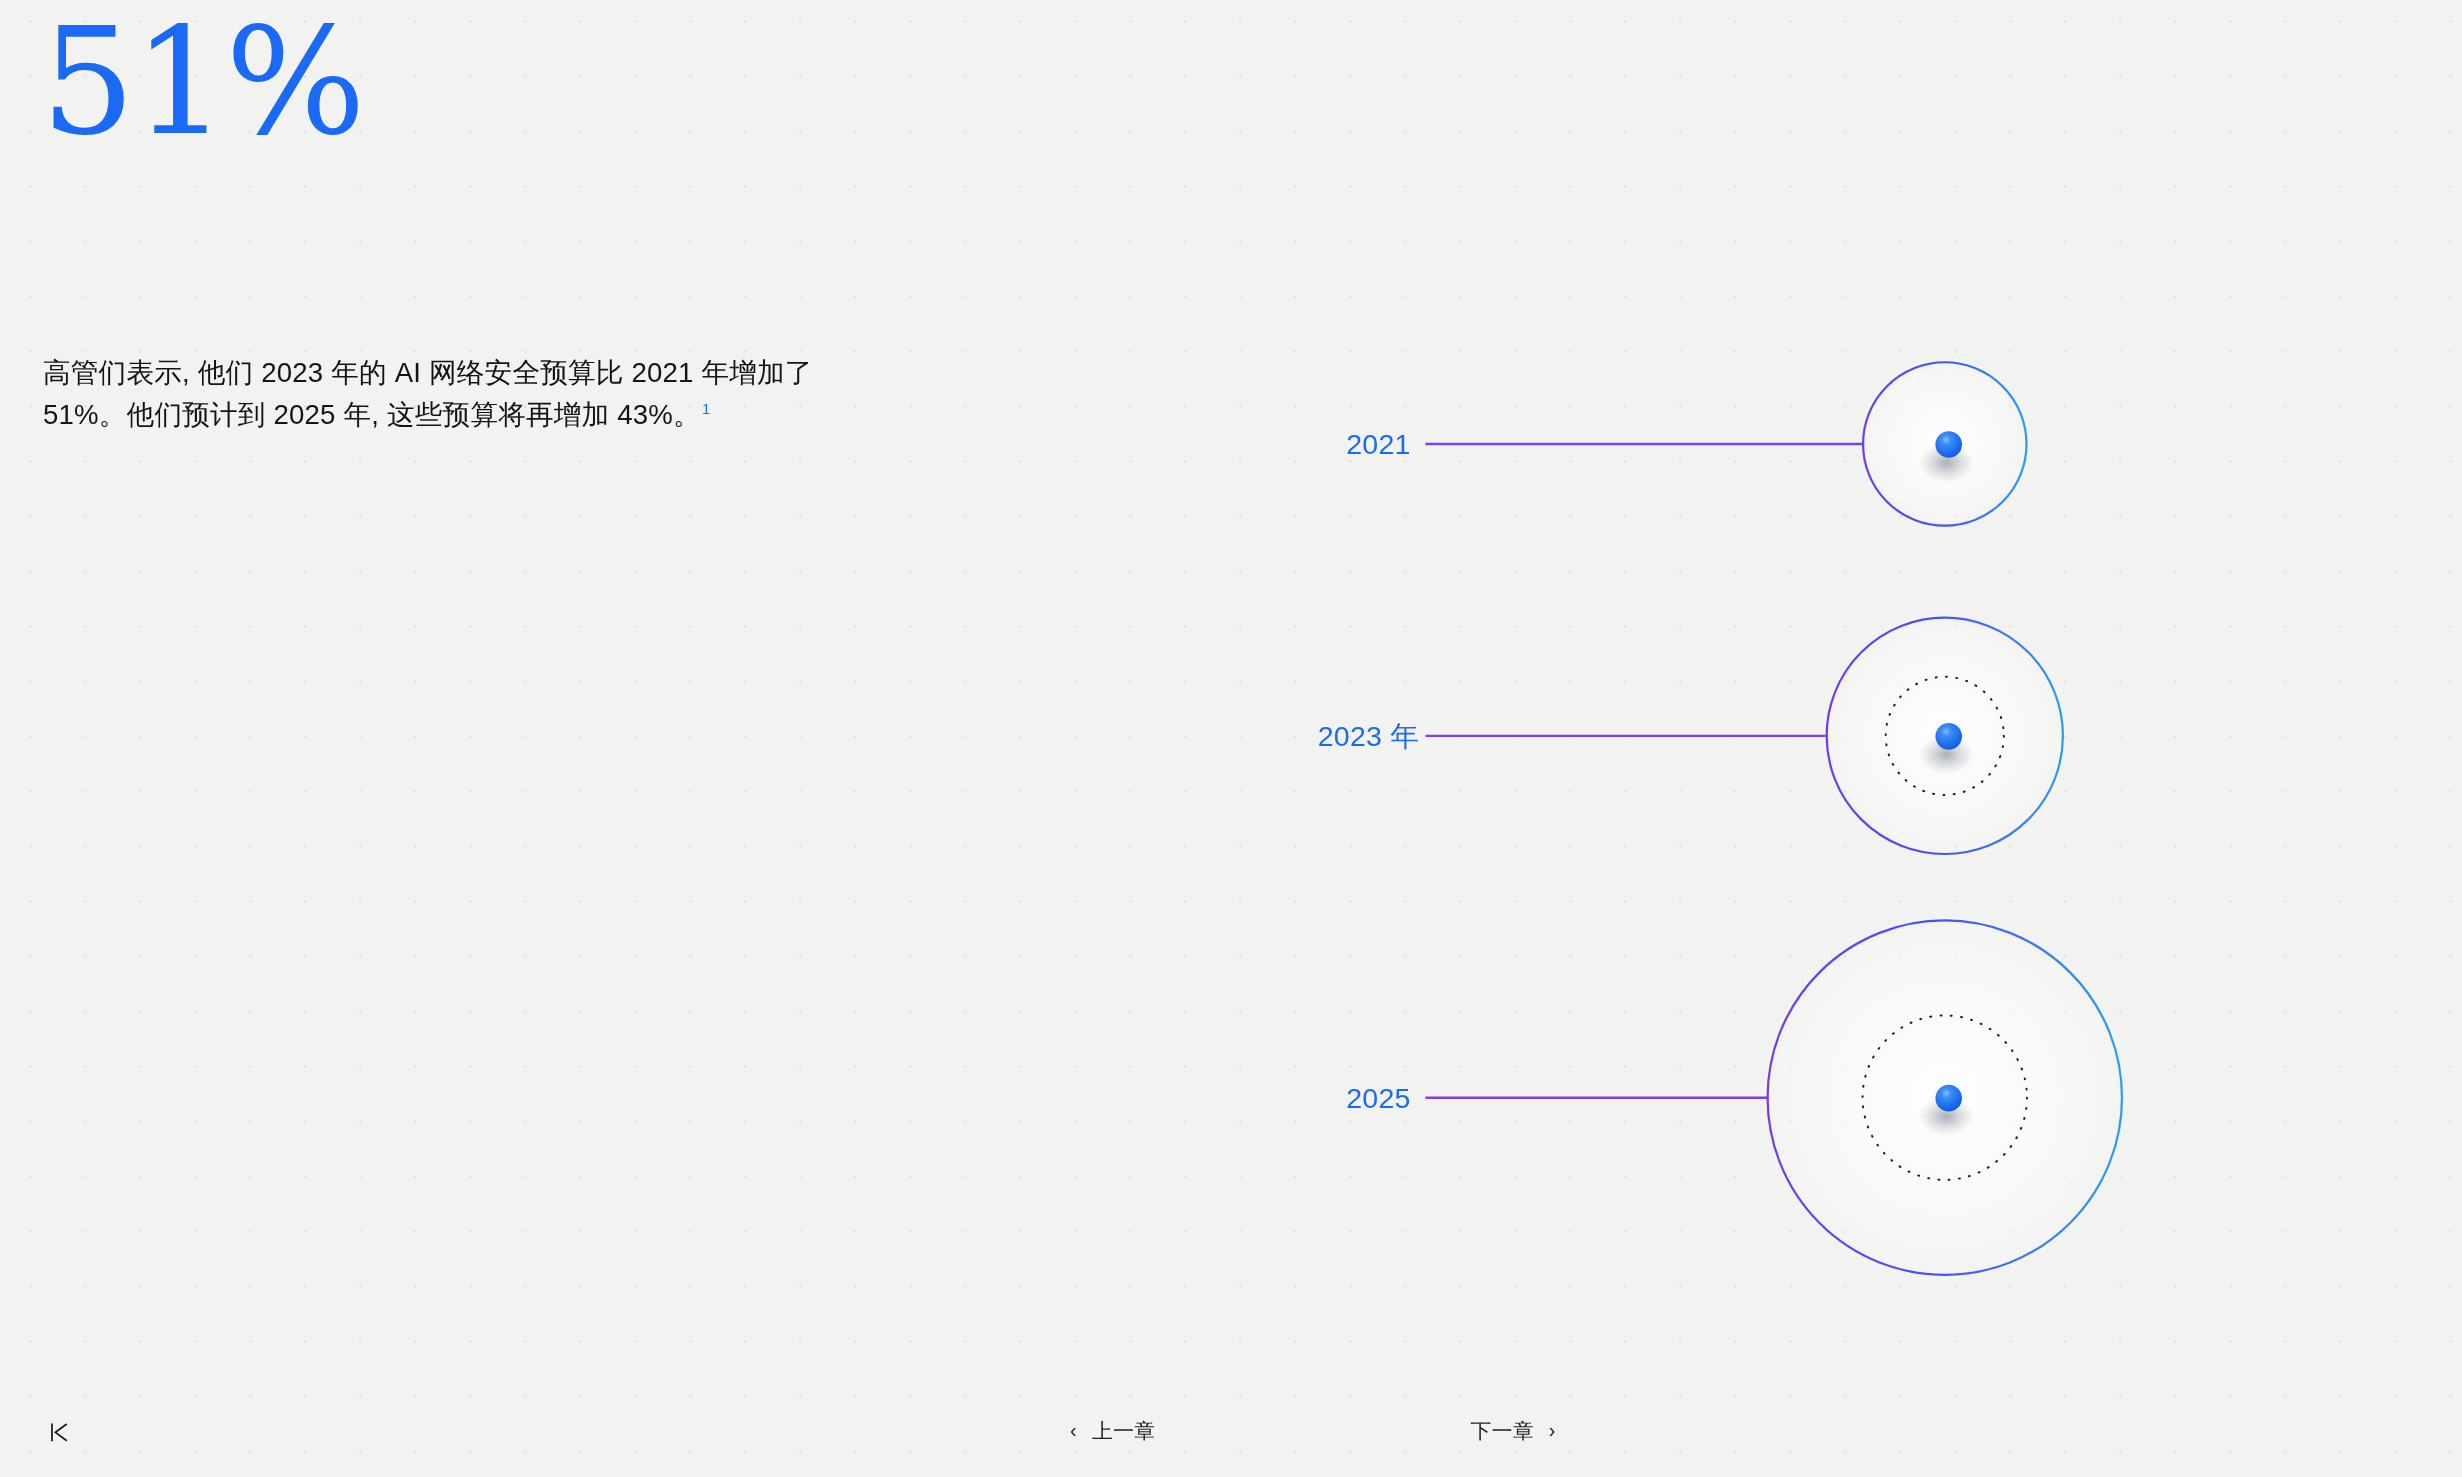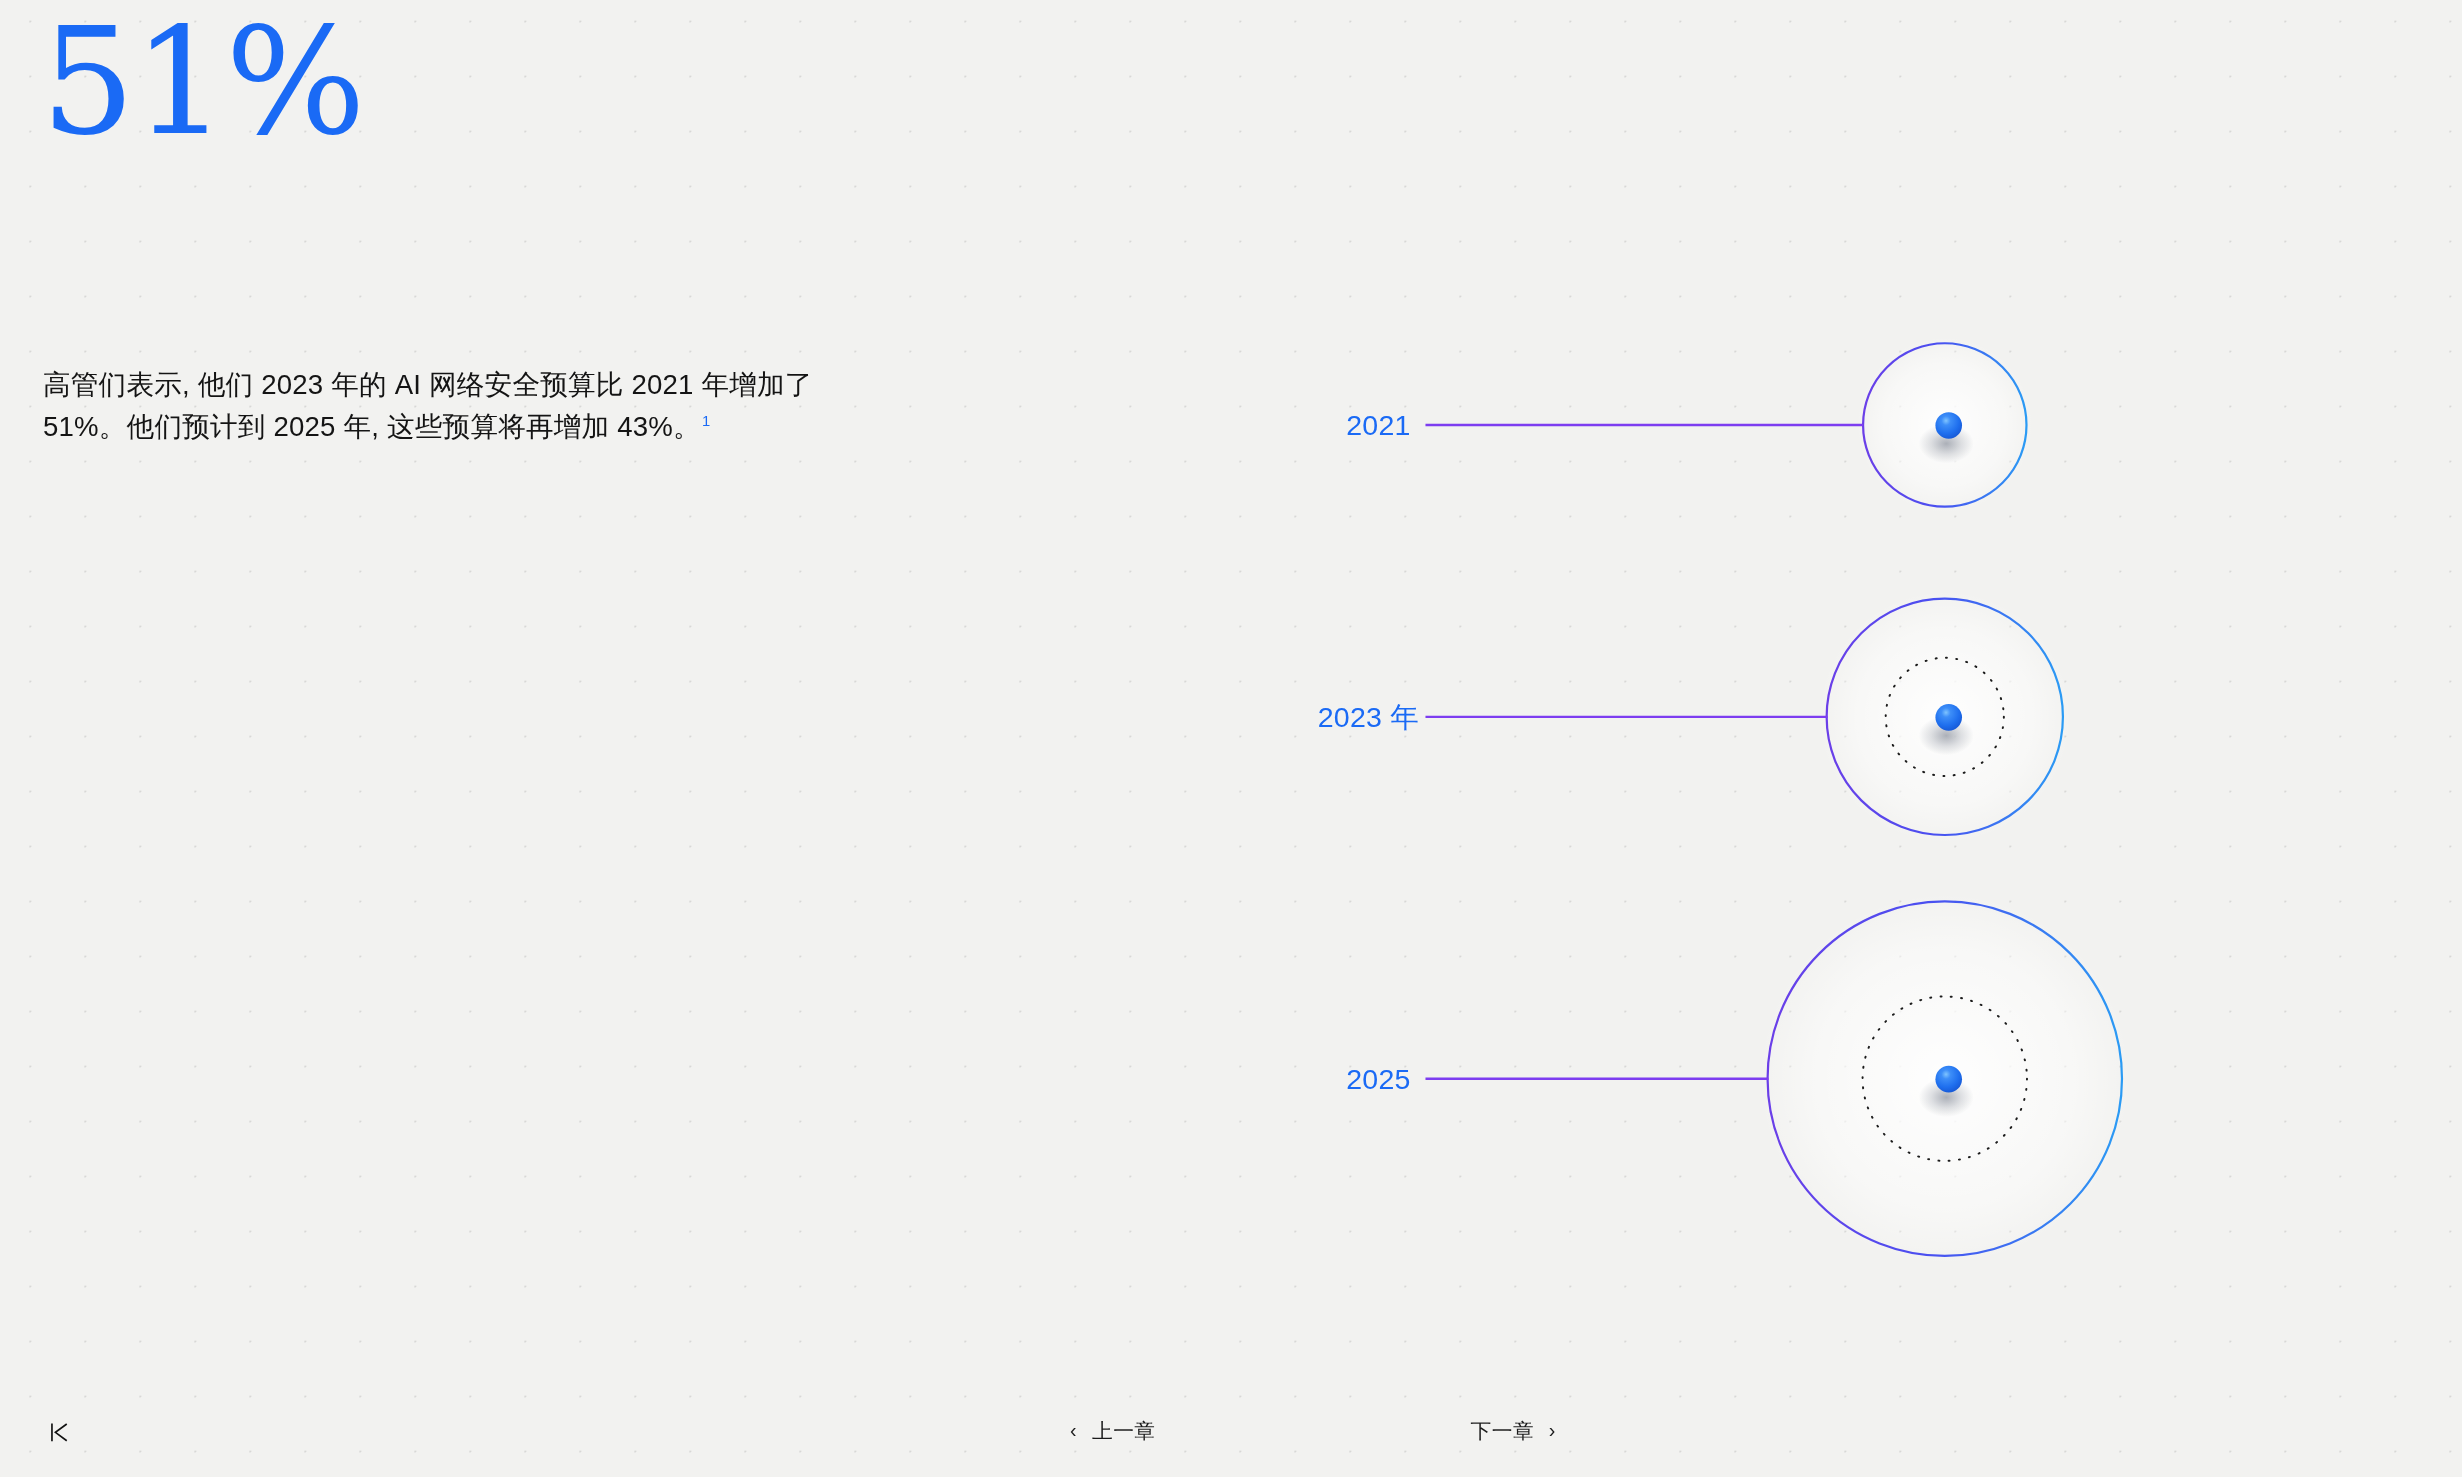--- a/index.html
+++ b/index.html
@@ -27,38 +27,38 @@
     font-size:148px;
     font-weight:300;
     letter-spacing:-2px;
     line-height:1.15;
     color:#1a6af5;
     white-space:nowrap;
   }
   
   #body-copy{
     position:absolute;
-    left:43px; top:364px;
+    left:43px; top:352px;
     width:818px;
     font-size:27.6px;
     line-height:1.53;
     color:#141414;
     letter-spacing:0.2px;
   }
   #body-copy .fn{
     color:#1a6af5;
     font-size:14.8px;
     vertical-align:super;
     line-height:0;
     margin-left:1px;
   }
   
   #chart{
     position:absolute;
-    left:1280px; top:296px;
+    left:1280px; top:315px;
     width:985px; height:1014px;
   }
   #chart svg{ width:100%; height:100%; display:block; overflow:visible;}
   .year-label{
     font-family:"Liberation Sans","DejaVu Sans",sans-serif;
     font-size:58px;
     fill:#1a6af5;
     letter-spacing:.5px;
   }
   

